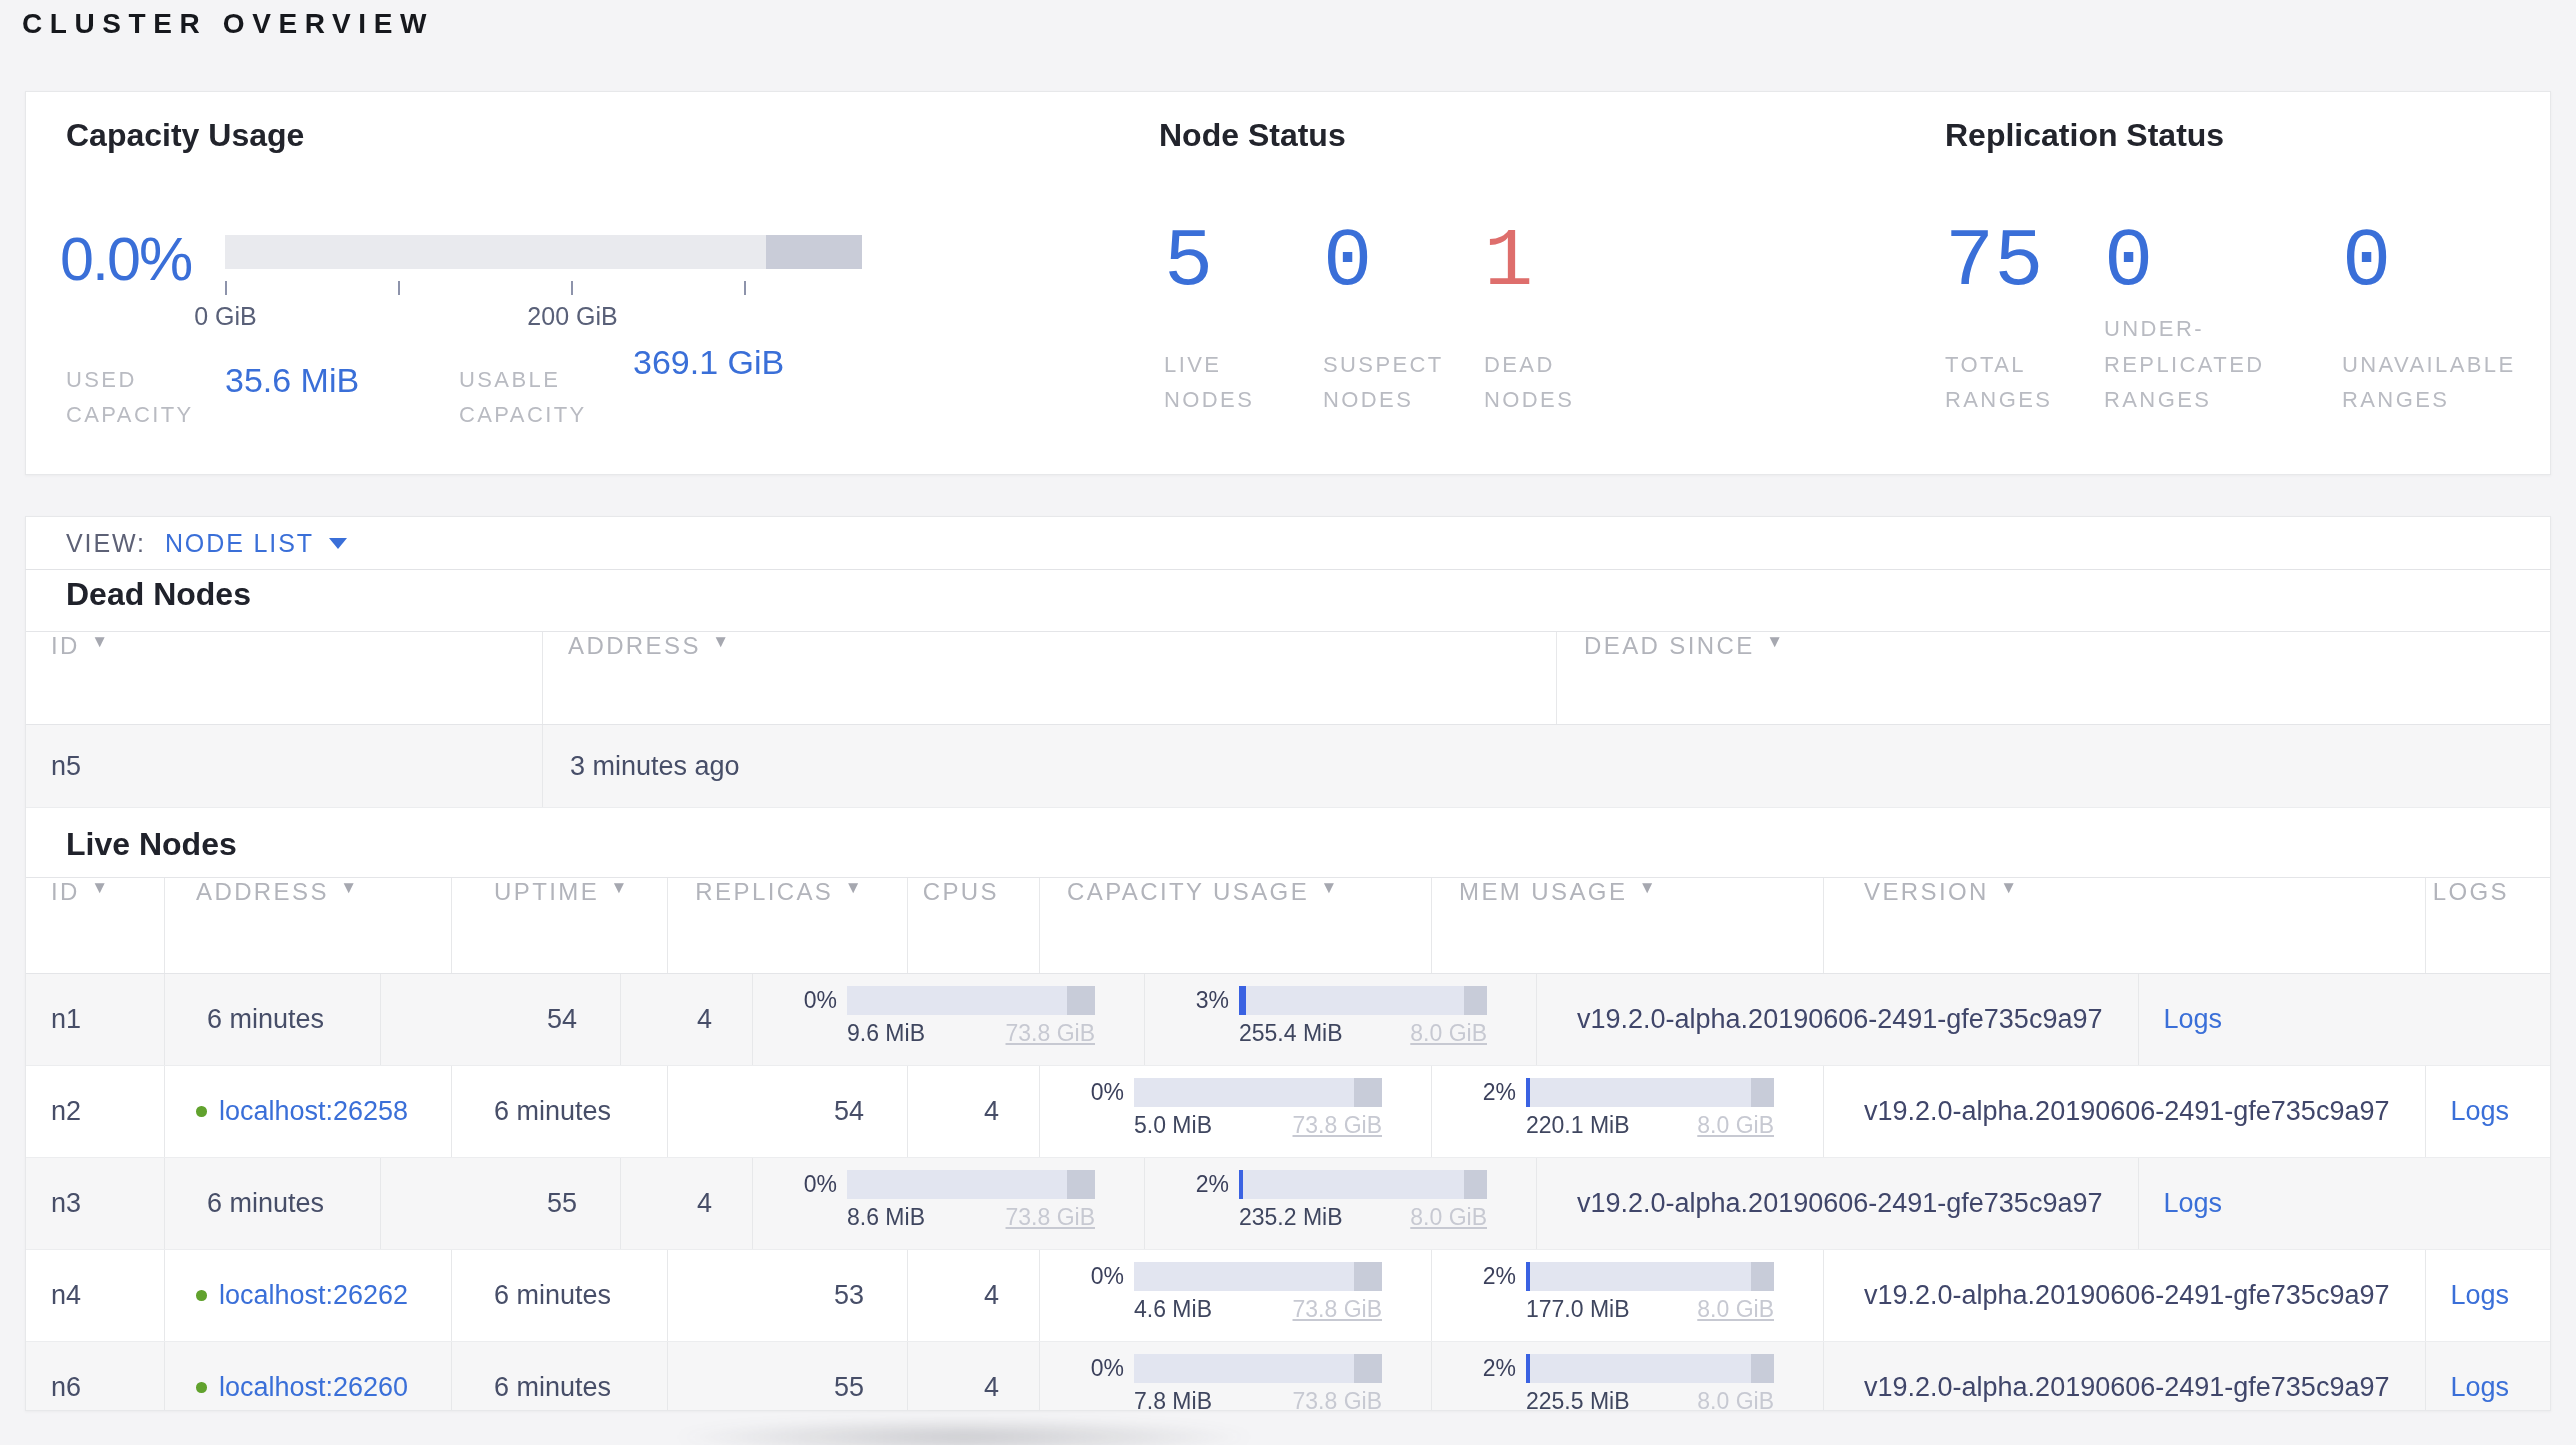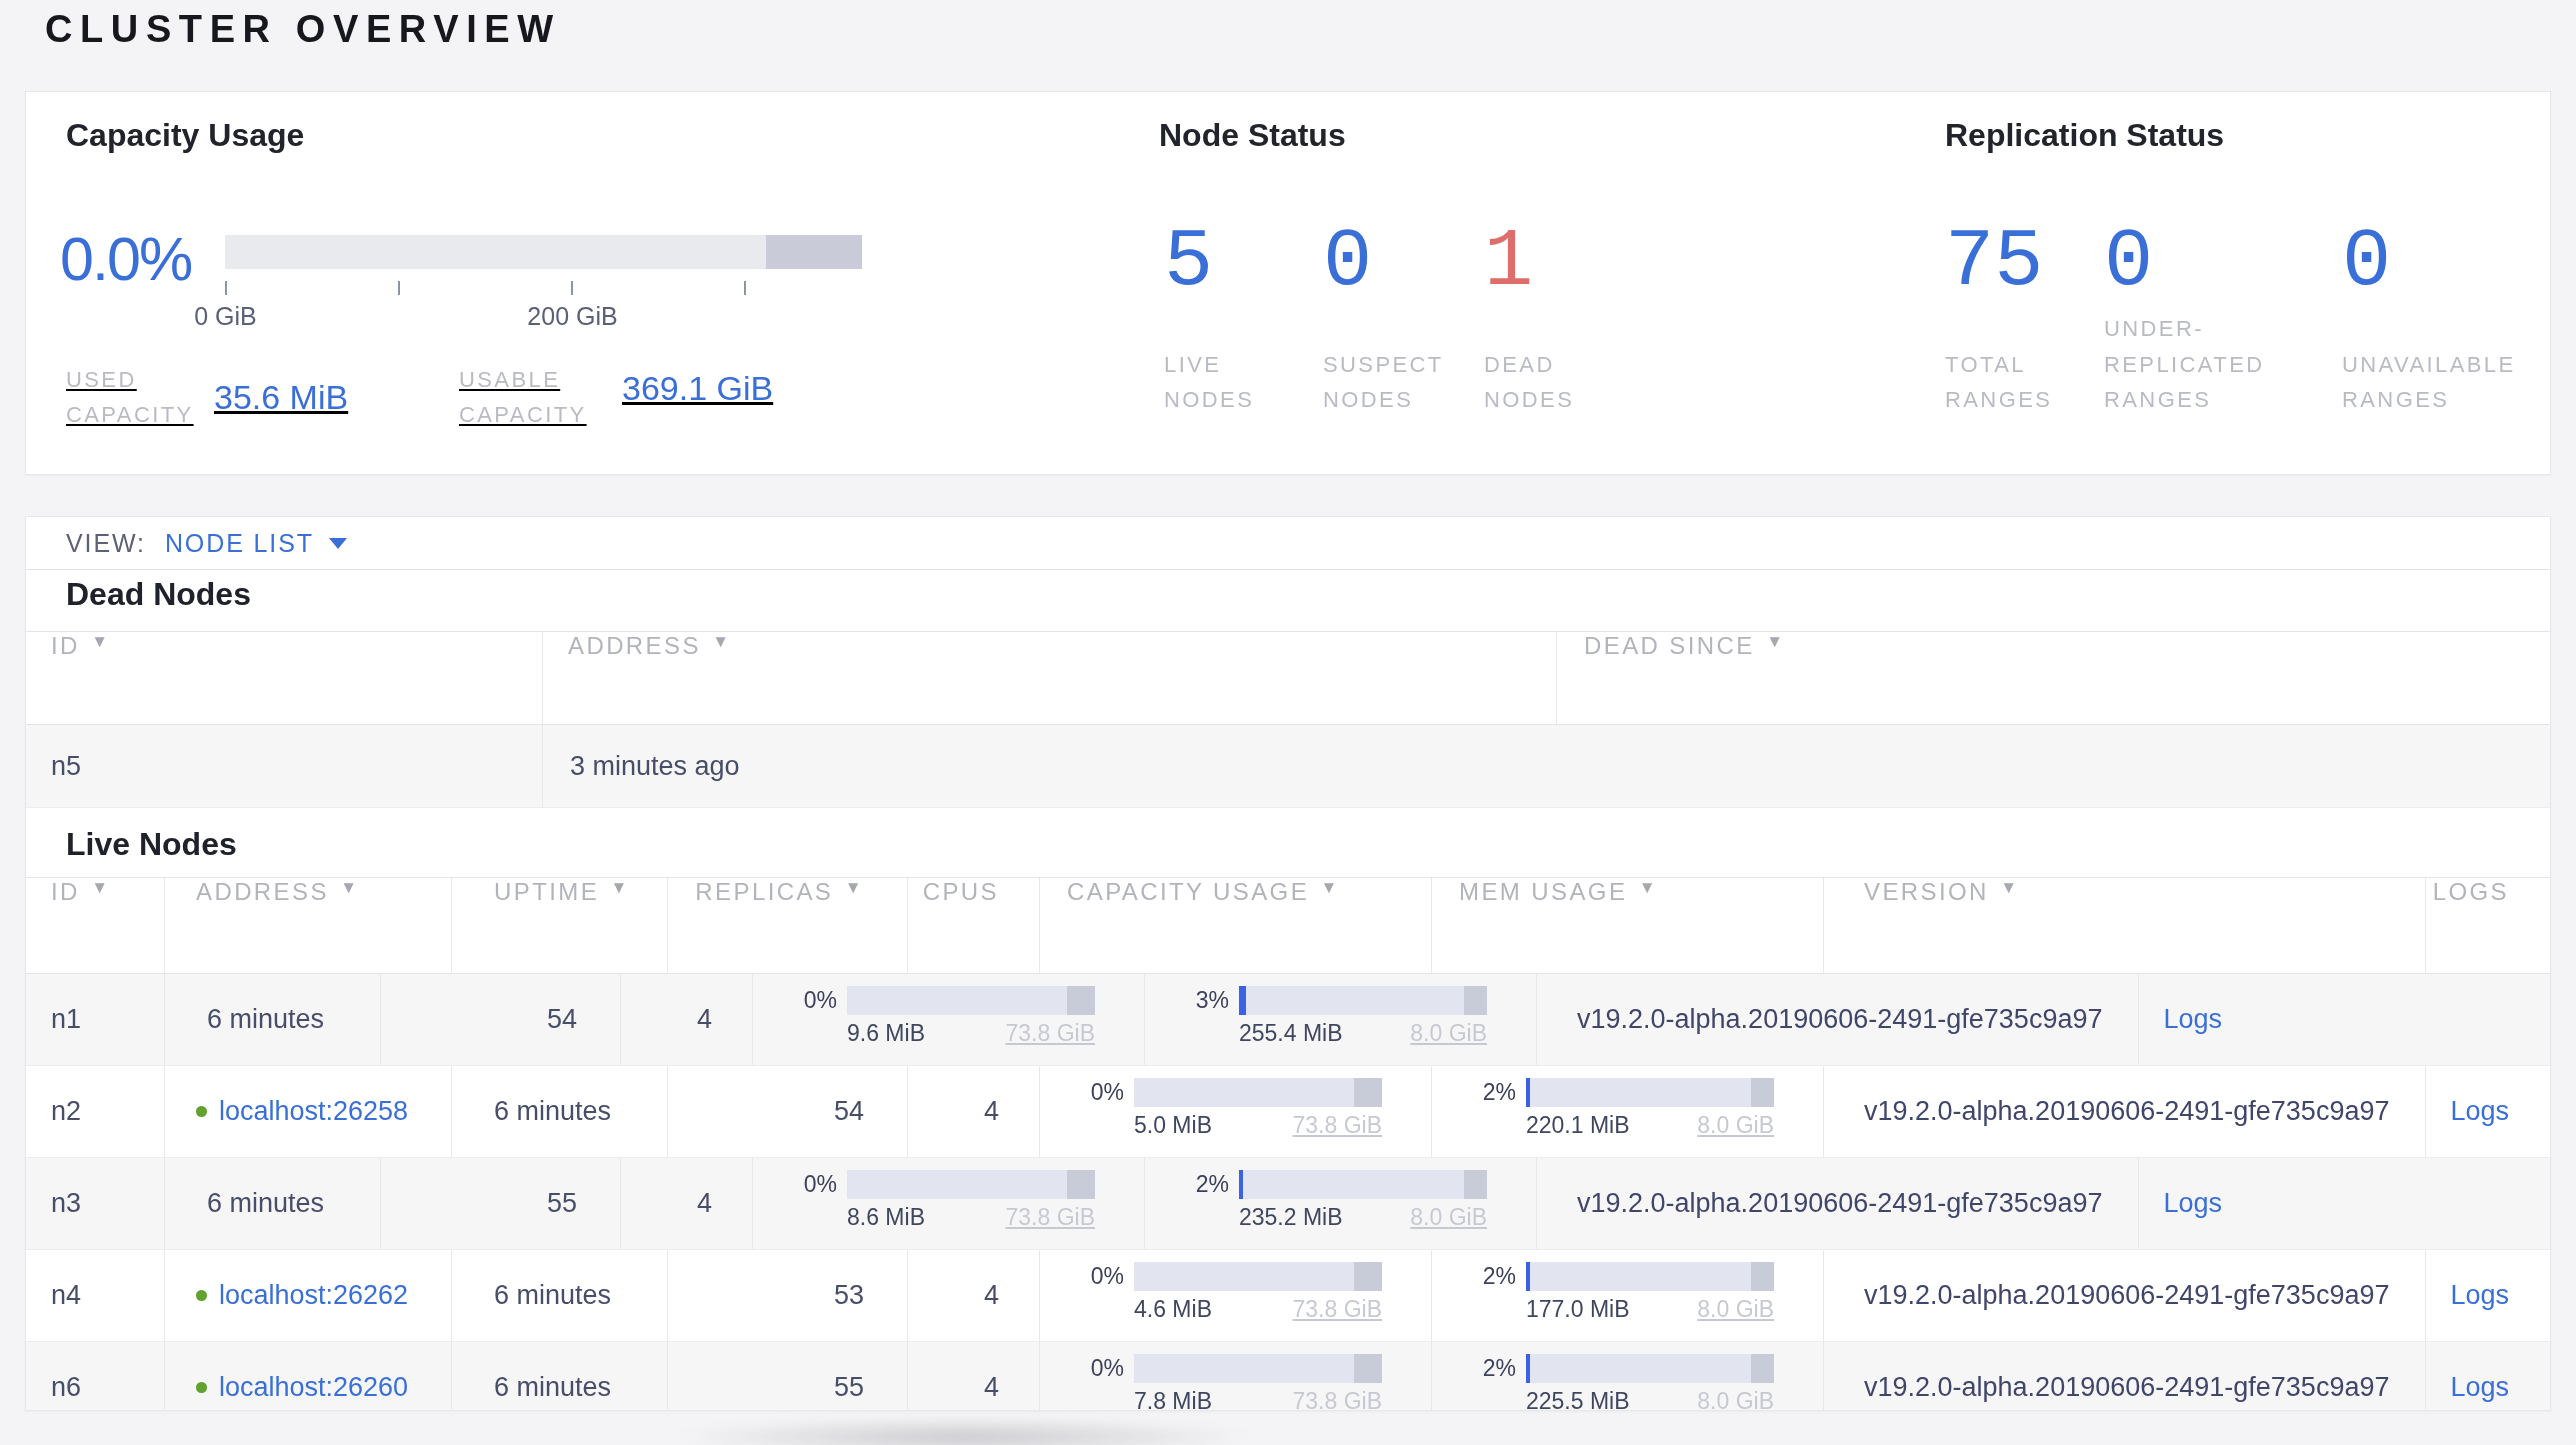--- a/index.html
+++ b/index.html
@@ -1,41 +1,41 @@
 <!DOCTYPE html>
 <html><head>
 <meta charset="utf-8">
 <style>
   * { margin:0; padding:0; box-sizing:border-box; }
   html,body { width:2576px; height:1446px; }
   body { background:#f4f4f6; font-family:"Liberation Sans", sans-serif; overflow:hidden; }
   .stage { position:relative; width:2576px; height:1446px; }
 
-  .page-title { position:absolute; left:45px; top:7.6px; font-size:38px; font-weight:700;
+  .page-title { position:absolute; left:22px; top:7.6px; font-size:28px; font-weight:700;
     letter-spacing:7.6px; color:#16181d; }
 
   .panel { position:absolute; background:#fff; border:1px solid #e7e8ea;
     box-shadow:0 1px 2.9px rgba(0,0,0,0.04); }
   .summary-panel { left:25px; top:91px; width:2526px; height:384px; }
   .view-bar { left:25px; top:516px; width:2526px; height:54px; display:flex; align-items:center;
     padding-left:40px; border-bottom:1px solid #e3e4e7; }
   .tables-panel { left:25px; top:570px; width:2526px; height:841px; border-top:none; overflow:hidden; }
 
   .section-title { position:absolute; font-size:32px; font-weight:600; color:#22242c; }
 
   .cap-percent { position:absolute; left:34px; top:132px; font-size:61px; font-weight:500;
     letter-spacing:-1.9px; color:#3a6fd8; }
   .cap-bar { position:absolute; left:199px; top:143px; width:637px; height:34px; background:#e9eaee; }
   .cap-bar .seg-used { position:absolute; left:0; top:0; bottom:0; background:#3a62e2; }
   .cap-bar .seg-reserved { position:absolute; right:0; top:0; bottom:0; background:#c9ccd8; }
   .tick { position:absolute; top:189px; width:1.9px; height:14.3px; background:#8d93ab; }
   .tick-label { position:absolute; top:210px; font-size:25px; color:#596078; text-align:center; }
 
   .pair-stats { position:absolute; top:253px; left:0; width:100%; height:95px; }
-  .stat-pair { position:absolute; bottom:7.6px; display:flex; align-items:center; gap:5px;text-decoration:underline; }
+  .stat-pair { position:absolute; bottom:7.6px; display:flex; align-items:flex-start; gap:16px; }
   .small-label { font-size:22px; letter-spacing:2.4px; color:#b9bbc2; line-height:1.6;
     text-transform:uppercase; }
   .pair-value { font-size:34px; color:#3a6fd8; line-height:1.1; white-space:nowrap; }
 
   .stat-col { position:absolute; top:134px; height:191px; }
   .stat-num { font-family:"Liberation Mono", monospace; font-size:82px; line-height:0.9;
     color:#3a6fd8; }
   .stat-num.danger { color:#de6e6c; }
   .stat-col .small-label { position:absolute; left:0; bottom:0; }
 

